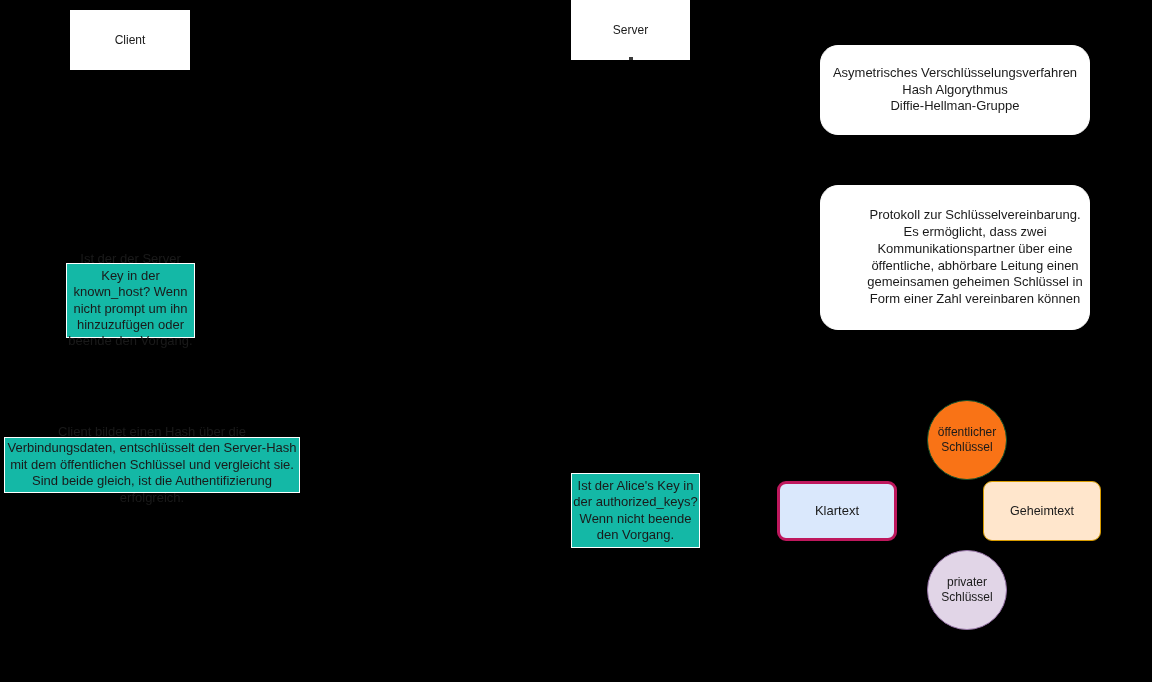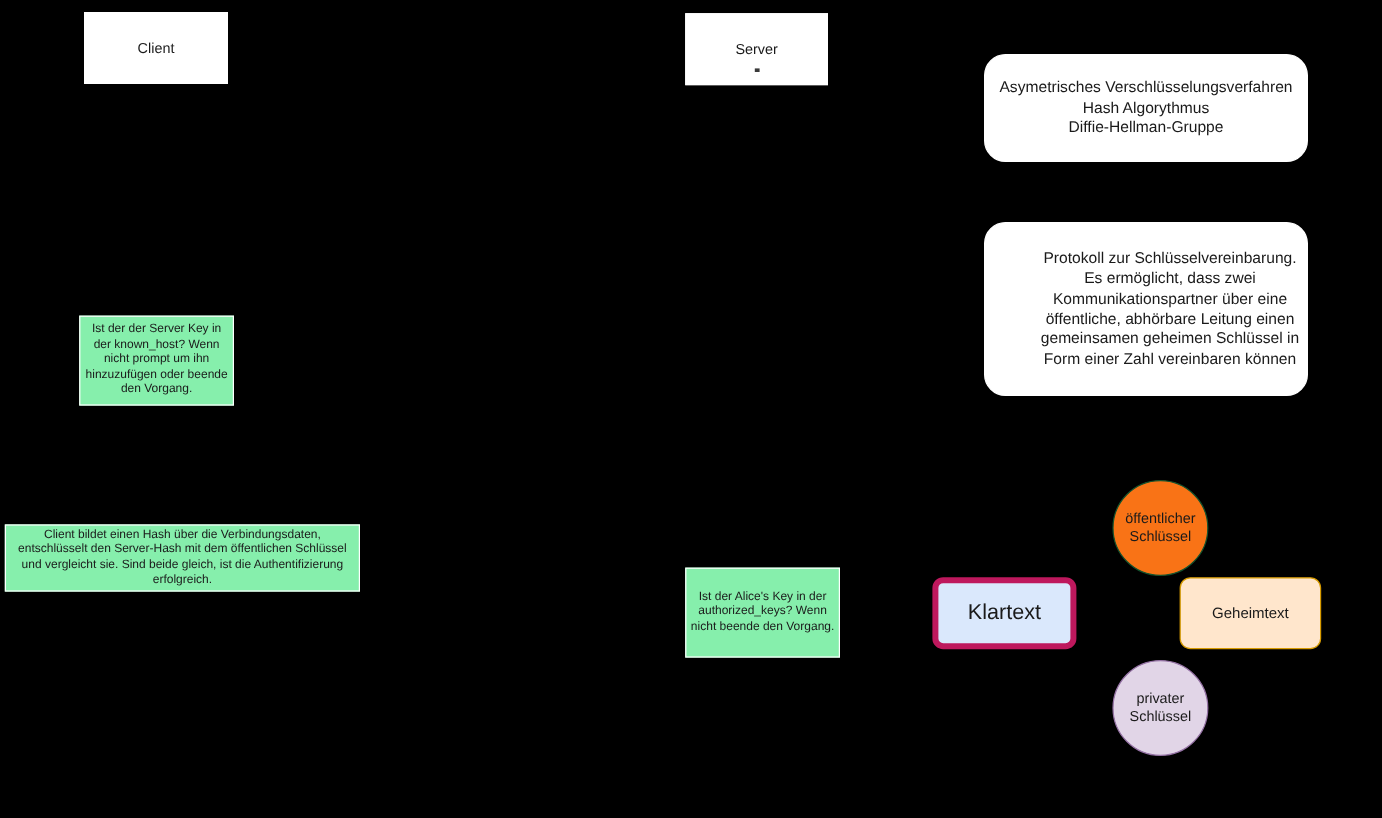--- a/index.html
+++ b/index.html
@@ -36,23 +36,23 @@
 
   
   .rect-plain {
     background: #ffffff;
     border: 1px solid #ffffff;
     font-size: 12px;
   }
 
   
   .rect-note {
-    background: #86efac;
+    background: #14b8a6;
     border: 1px solid #ffffff;
-    font-size: 10px;
+    font-size: 13px;
     line-height: 1.26;
   }
 
   
   .rounded-note {
     background: #ffffff;
     border: 1px solid #ffffff;
     border-radius: 18px;
     font-size: 13px;
     line-height: 1.3;
@@ -60,23 +60,23 @@
   }
   .rounded-note .label {
     position: relative;
     width: 320px;
   }
   .rounded-note.narrow .label { width: 268px; margin-left: 40px; }
 
   
   .rect-blue {
     background: #dae8fc;
-    border: 5px solid #be185d;
+    border: 3px solid #be185d;
     border-radius: 9px;
-    font-size: 18px;
+    font-size: 13px;
   }
   .rect-orange {
     background: #ffe6cc;
     border: 1px solid #d79b00;
     border-radius: 9px;
     font-size: 12.5px;
   }
 
   
   .circle {
@@ -101,21 +101,21 @@
 </style>
 </head>
 <body>
 
 <div id="canvas">
 
   <div class="node rect-plain" style="left:70px; top:10px; width:120px; height:60px;">
     <span class="label">Client</span>
   </div>
 
-  <div class="node rect-plain" style="left:571px; top:0px; width:119px; height:60px;margin-top:11px;">
+  <div class="node rect-plain" style="left:571px; top:0px; width:119px; height:60px;">
     <span class="label">Server</span>
   </div>
   <div class="stub" style="left:629px; top:57px; width:4px; height:3px;"></div>
 
   <div class="node rounded-note" style="left:820px; top:45px; width:270px; height:90px;">
     <span class="label">
       <span style="display:block">Asymetrisches Verschlüsselungsverfahren</span>
       <span style="display:block">Hash Algorythmus</span>
       <span style="display:block">Diffie-Hellman-Gruppe</span>
     </span>

